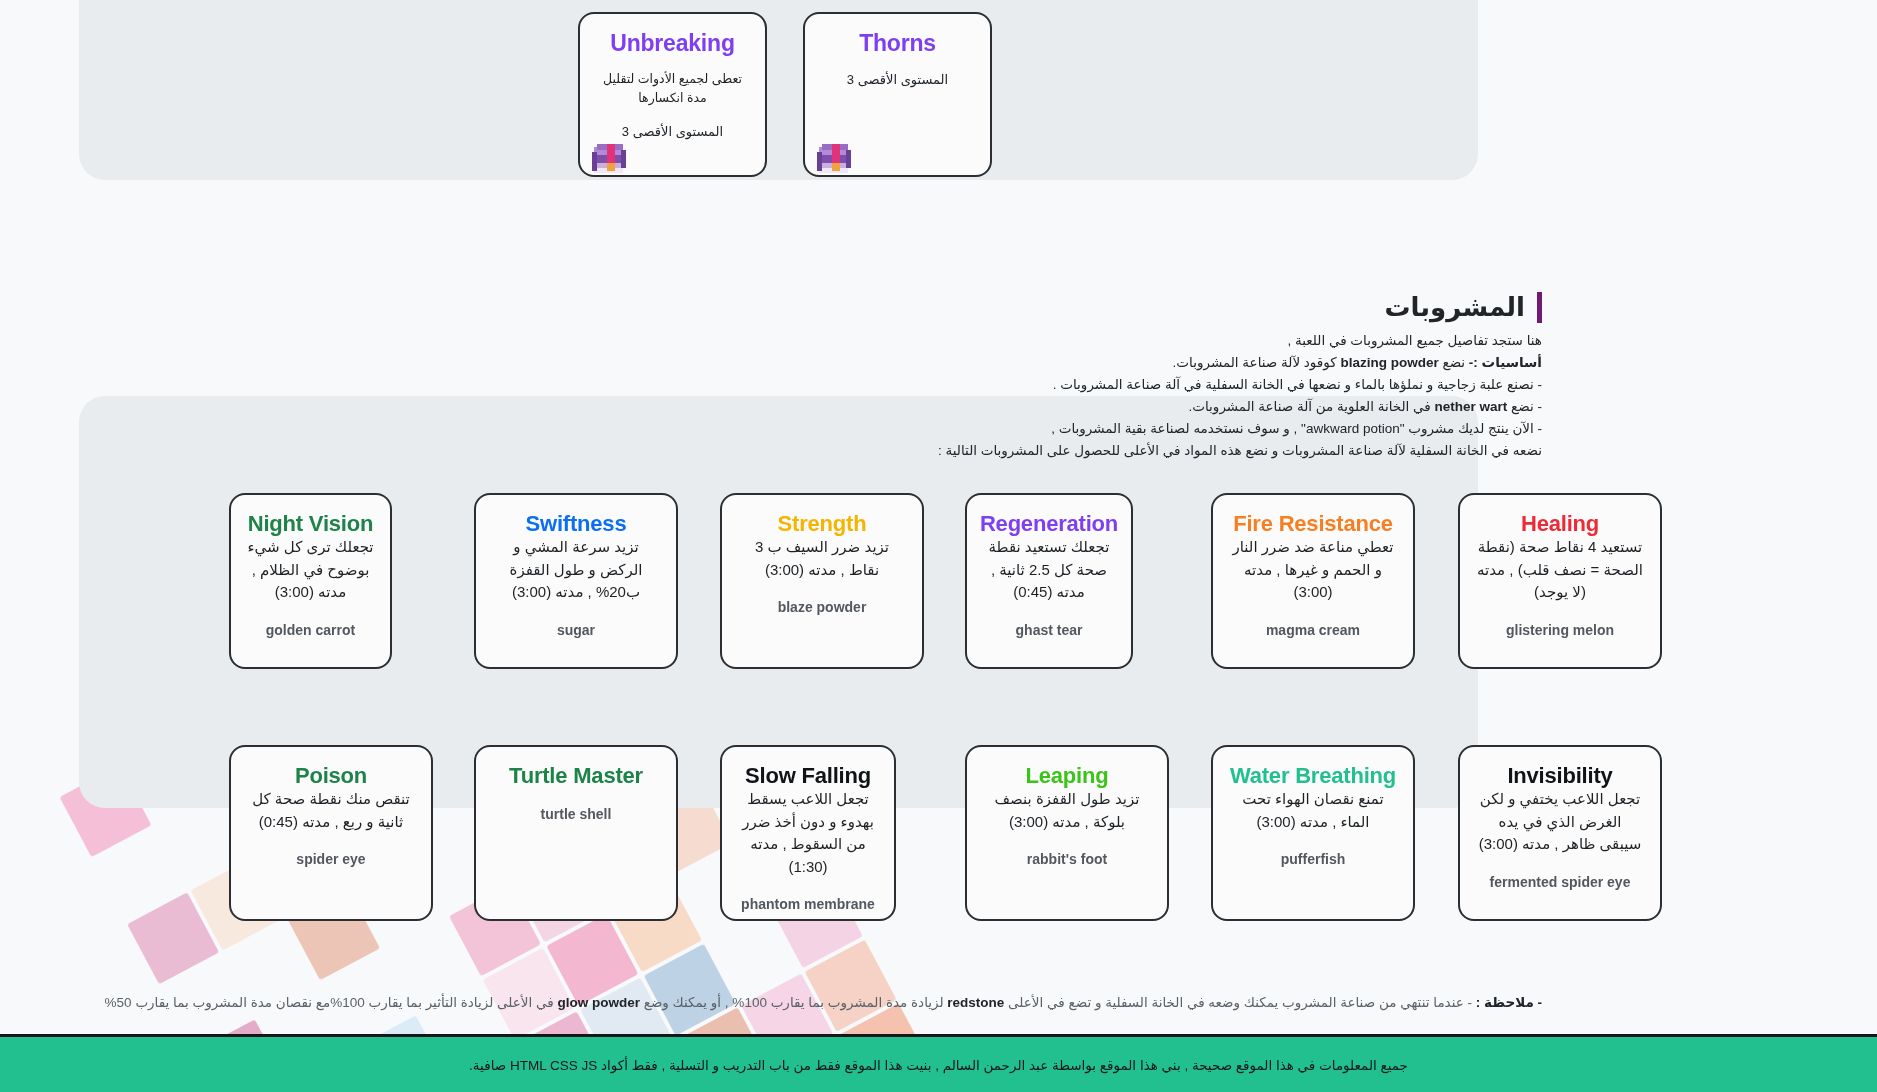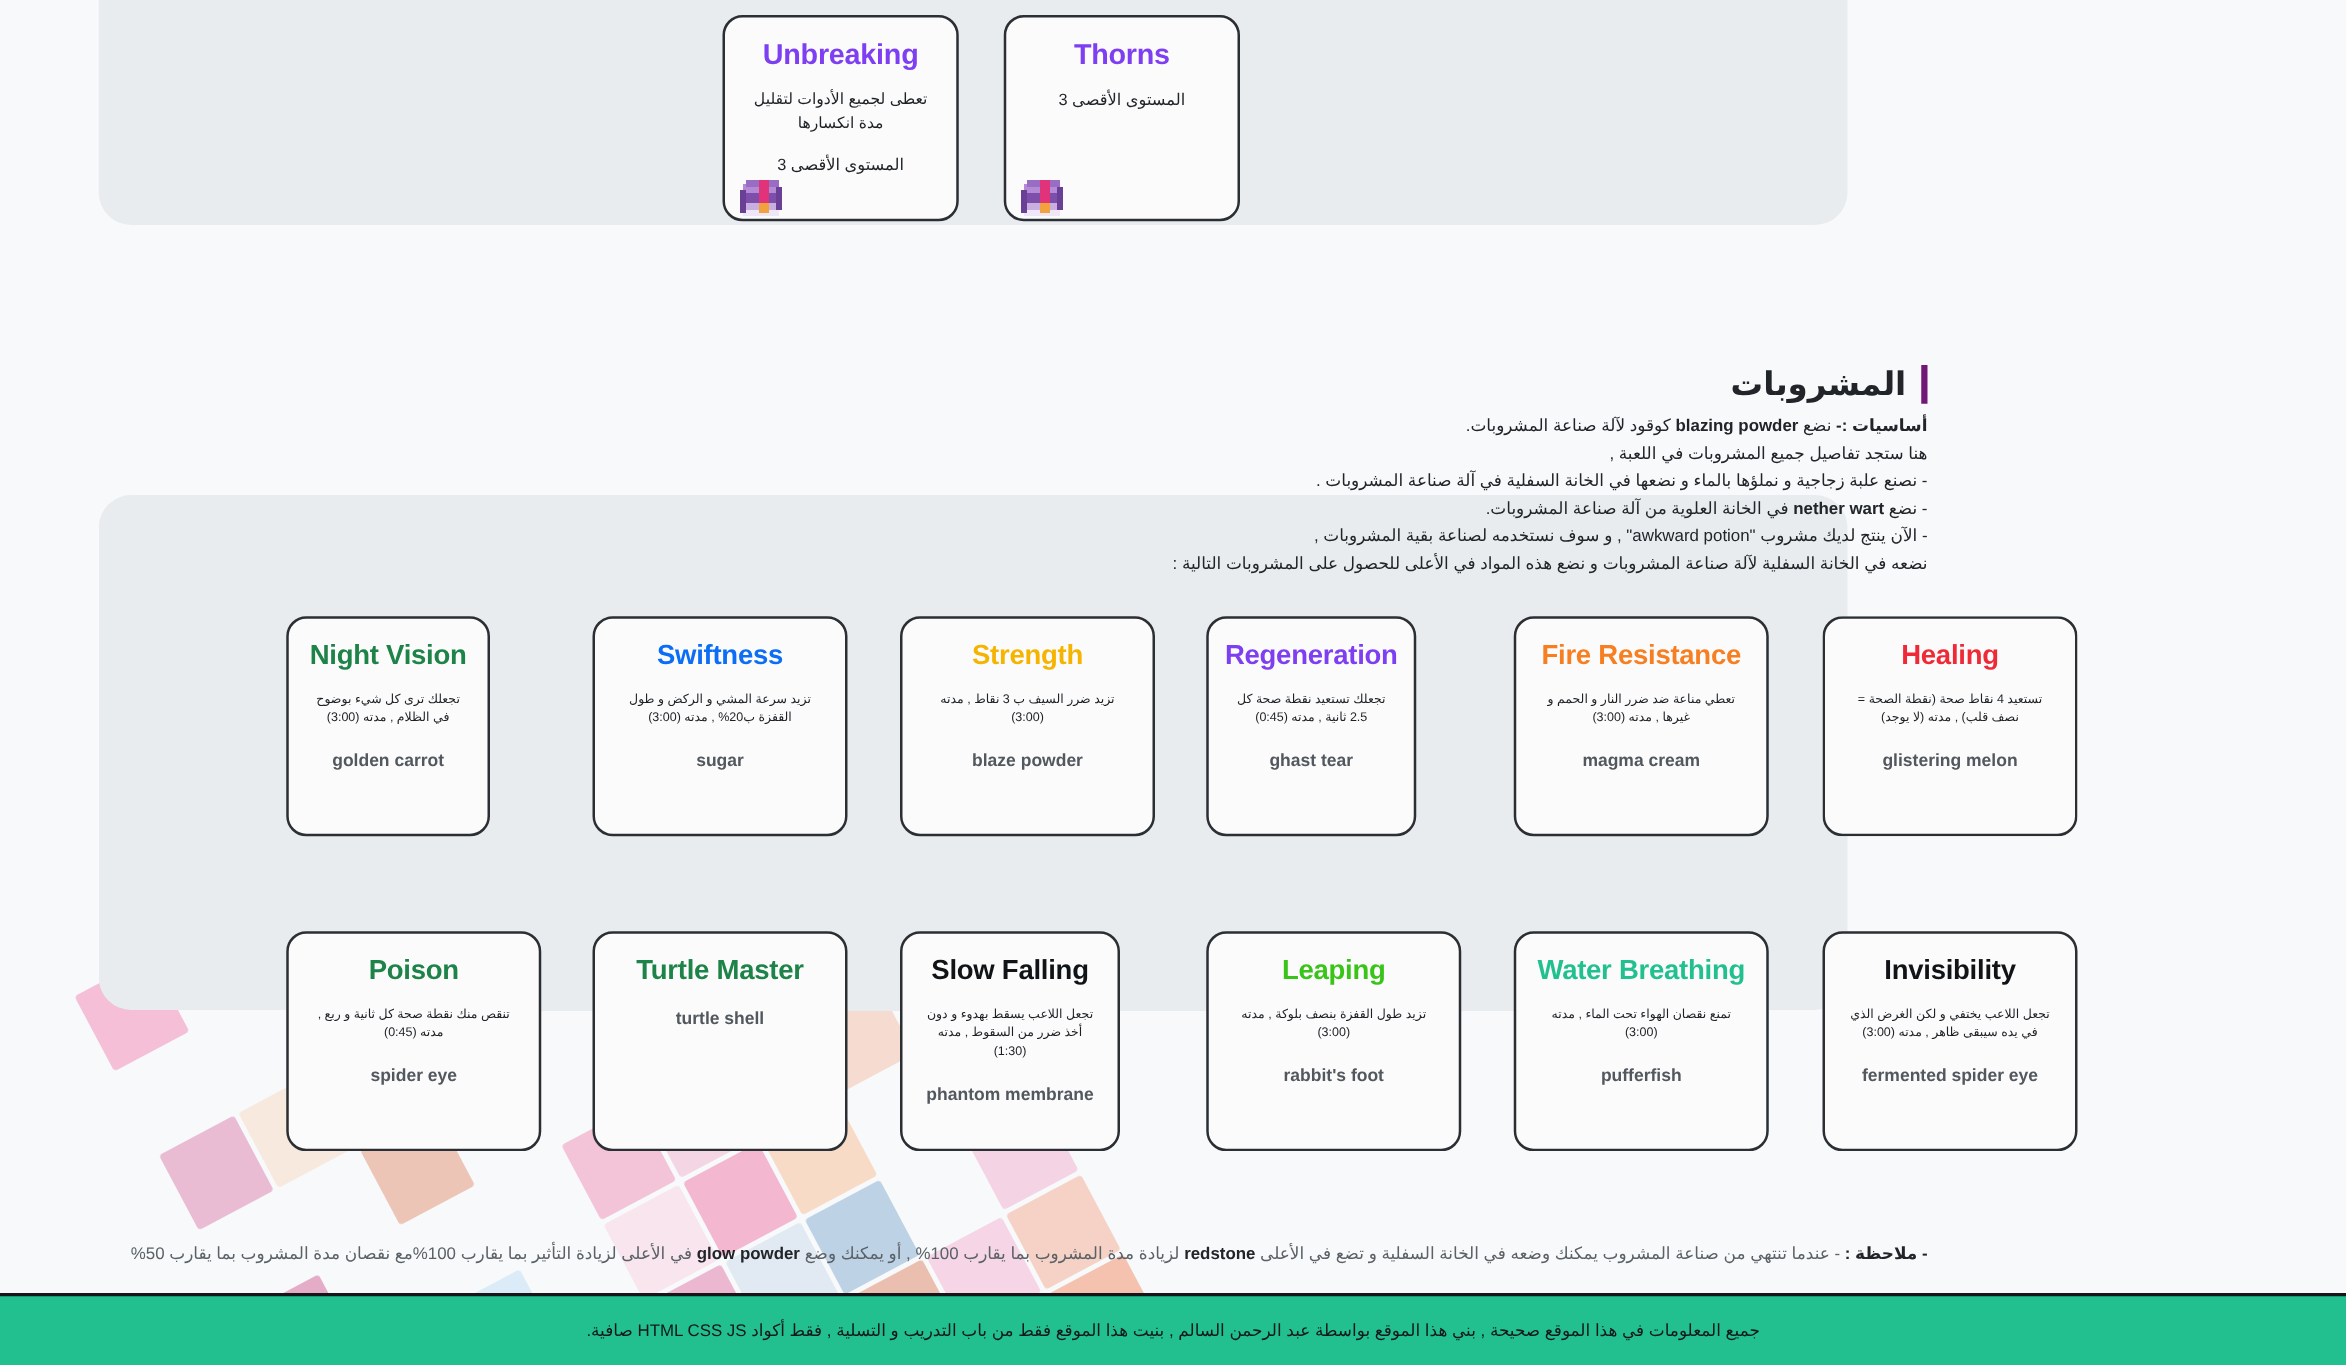--- a/index.html
+++ b/index.html
@@ -74,24 +74,23 @@
   .card-title {
     font-size: 22px;
     font-weight: bold;
     line-height: 1.15;
     direction: ltr;
     margin-top: 6px;
     letter-spacing: -0.2px;
   }
 
   .card-desc {
-    font-size: 10px;
+    font-size: 15px;
     line-height: 1.5;
     color: #1d2124;
-    margin-top: 16px;
     direction: rtl;
     padding: 0 6px;
   }
 
   .card-item {
     font-size: 14px;
     font-weight: bold;
     color: #52585e;
     direction: ltr;
     margin-top: 18px;
@@ -250,22 +249,22 @@
     <rect x="7" y="2" width="3" height="10" fill="#e0337a"></rect>
     <rect x="7" y="9" width="3" height="3" fill="#f2a23c"></rect>
     <rect x="1" y="5" width="2" height="7" fill="#6a3f96"></rect>
     <rect x="12" y="4" width="2" height="7" fill="#6a3f96"></rect>
   </svg>
 </div>
 
 <h2 id="potions-heading">المشروبات</h2>
 
 <div id="potions-intro">
+  <div>هنا ستجد تفاصيل جميع المشروبات في اللعبة ,</div>
   <div><span class="b">أساسيات :-</span> نضع <span class="b">blazing powder</span> كوقود لآلة صناعة المشروبات.</div>
-  <div>هنا ستجد تفاصيل جميع المشروبات في اللعبة ,</div>
   <div>- نصنع علبة زجاجية و نملؤها بالماء و نضعها في الخانة السفلية في آلة صناعة المشروبات .</div>
   <div>- نضع <span class="b">nether wart</span> في الخانة العلوية من آلة صناعة المشروبات.</div>
   <div>- الآن ينتج لديك مشروب "awkward potion" , و سوف نستخدمه لصناعة بقية المشروبات ,</div>
   <div>نضعه في الخانة السفلية لآلة صناعة المشروبات و نضع هذه المواد في الأعلى للحصول على المشروبات التالية :</div>
 </div>
 
 <div class="panel" id="potion-panel"></div>
 
 <div class="card potion-card" style="left:229px;  top:493px; width:163px; height:176px;">
   <div class="card-title" style="color:#1d8348">Night Vision</div>

